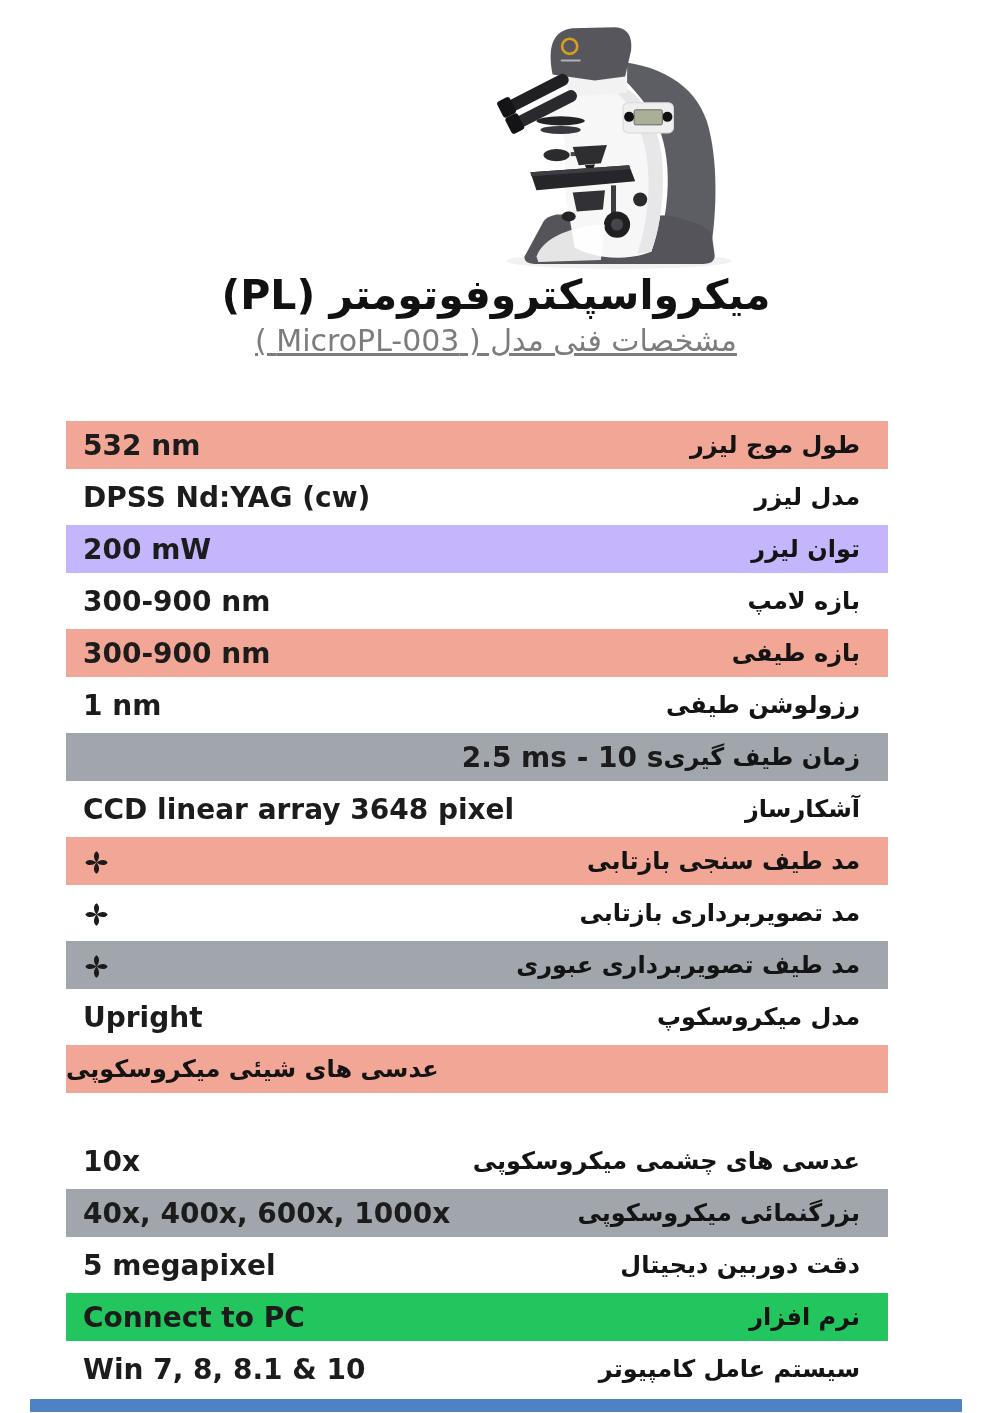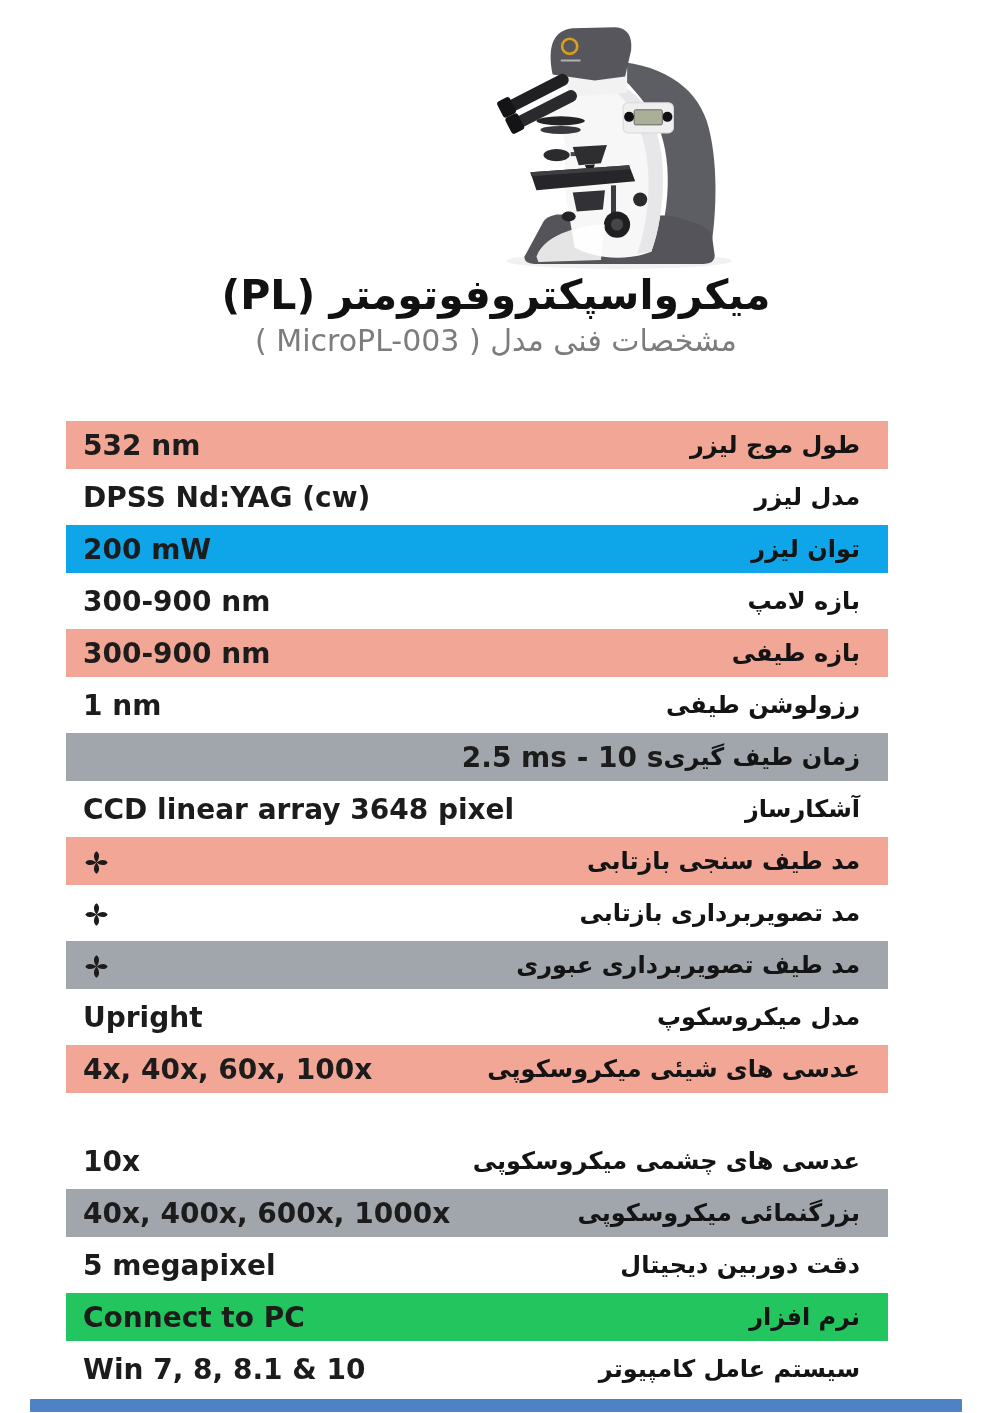--- a/index.html
+++ b/index.html
@@ -102,33 +102,33 @@
       <circle cx="140" cy="215" r="13" fill="#1f1f22"></circle>
       <circle cx="140" cy="215" r="6" fill="#45454a"></circle>
       <circle cx="163" cy="190" r="7" fill="#2a2a2d"></circle>
 
       <path d="M60 247 C66 228 96 216 128 215 L124 250 L62 252 Z" fill="#ffffff" opacity="0.85"></path>
     </svg>
   </div>
 
   <div class="header">
     <h1 class="title" style="color: rgb(17, 17, 17);">میکرواسپکتروفوتومتر (PL)</h1>
-    <div class="subtitle" style="color: rgb(124, 124, 124);">مشخصات فنی  مدل ( MicroPL-003 )</div>
+    <div class="subtitle" style="color: rgb(124, 124, 124); text-decoration: underline;">مشخصات فنی  مدل ( MicroPL-003 )</div>
   </div>
 
   <div class="spec-table" id="spec-table">
       <div class="spec-row" style="background-color: rgb(242, 166, 149);">
         <span class="spec-value">532 nm</span>
         <span class="spec-label">طول موج لیزر</span>
       </div>
       <div class="spec-row" style="background-color: rgb(255, 255, 255);">
         <span class="spec-value">DPSS Nd:YAG (cw)</span>
         <span class="spec-label">مدل لیزر</span>
       </div>
-      <div class="spec-row" style="background-color: #0ea5e9;">
+      <div class="spec-row" style="background-color: #c4b5fd;">
         <span class="spec-value">200 mW</span>
         <span class="spec-label">توان لیزر</span>
       </div>
       <div class="spec-row" style="background-color: rgb(255, 255, 255);">
         <span class="spec-value">300-900 nm</span>
         <span class="spec-label">بازه لامپ</span>
       </div>
       <div class="spec-row" style="background-color: rgb(242, 166, 149);">
         <span class="spec-value">300-900 nm</span>
         <span class="spec-label">بازه طیفی</span>
@@ -176,21 +176,20 @@
             <path d="M15 15 C11.5 11 11 5 15 2.6 C19 5 18.5 11 15 15 Z" fill="#1B1B1B" transform="rotate(270 15 15)"></path>
           </svg>
         </span>
         <span class="spec-label">مد  طیف تصویربرداری عبوری</span>
       </div>
       <div class="spec-row" style="background-color: rgb(255, 255, 255);">
         <span class="spec-value">Upright</span>
         <span class="spec-label">مدل میکروسکوپ</span>
       </div>
       <div class="spec-row" style="background-color: rgb(242, 166, 149);">
-        <span class="spec-value">4x, 40x, 60x, 100x</span>
         <span class="spec-label">عدسی های شیئی میکروسکوپی</span>
       </div>
       <div class="spec-row" style="background-color: rgb(255, 255, 255); margin-top: 40px;">
         <span class="spec-value">10x</span>
         <span class="spec-label">عدسی های چشمی میکروسکوپی</span>
       </div>
       <div class="spec-row" style="background-color: rgb(160, 166, 171);">
         <span class="spec-value">40x, 400x, 600x, 1000x</span>
         <span class="spec-label">بزرگنمائی میکروسکوپی</span>
       </div>

